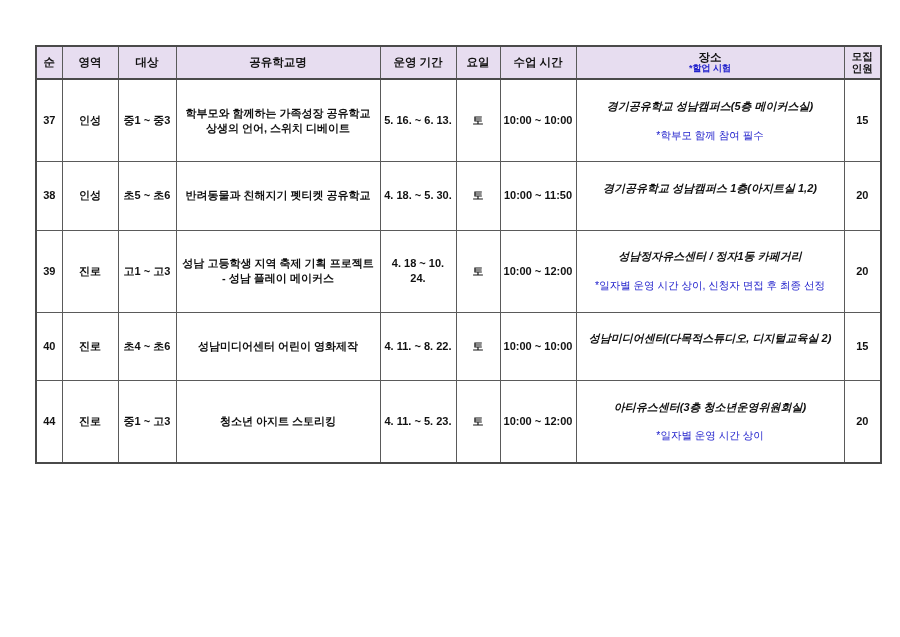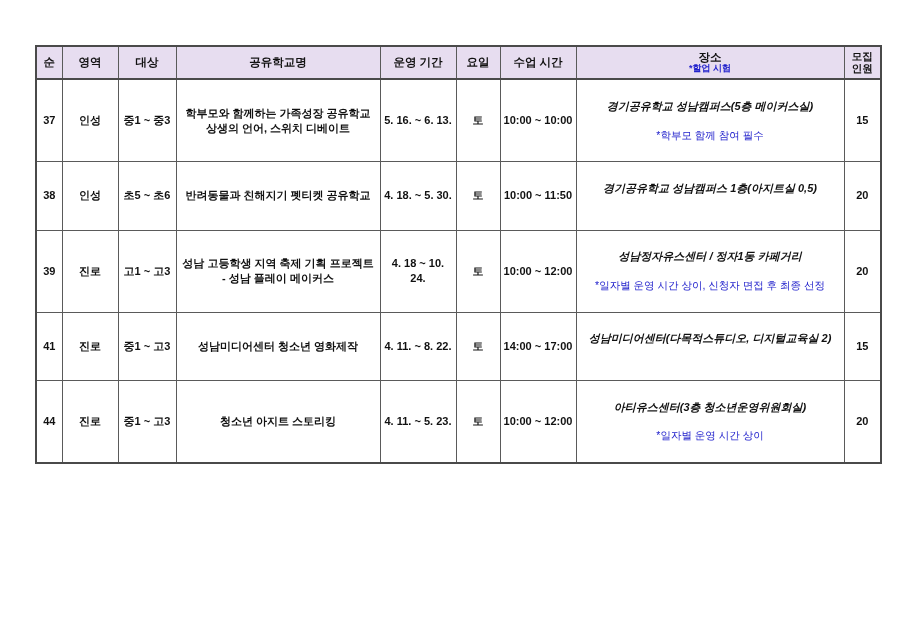--- a/index.html
+++ b/index.html
@@ -104,48 +104,48 @@
     </tr>
         <tr>
       <td class="c-no">38</td>
       <td>인성</td>
       <td>초5 ~ 초6</td>
       <td class="c-name">반려동물과 친해지기 펫티켓 공유학교</td>
       <td>4. 18. ~ 5. 30.</td>
       <td>토</td>
       <td>10:00 ~ 11:50</td>
       <td class="c-place">
-        <div class="place-main">경기공유학교 성남캠퍼스 1층(아지트실 0,5)</div>
+        <div class="place-main">경기공유학교 성남캠퍼스 1층(아지트실 1,2)</div>
         
       </td>
       <td>20</td>
     </tr>
         <tr>
       <td class="c-no">39</td>
       <td>진로</td>
       <td>고1 ~ 고3</td>
       <td class="c-name">성남 고등학생 지역 축제 기획 프로젝트
 - 성남 플레이 메이커스</td>
       <td>4. 18 ~ 10. 24.</td>
       <td>토</td>
       <td>10:00 ~ 12:00</td>
       <td class="c-place">
         <div class="place-main">성남정자유스센터 / 정자1동 카페거리</div>
         <div class="place-note">*일자별 운영 시간 상이, 신청자 면접 후 최종 선정</div>
       </td>
       <td>20</td>
     </tr>
         <tr>
-      <td class="c-no">41</td>
+      <td class="c-no">40</td>
       <td>진로</td>
-      <td>중1 ~ 고3</td>
-      <td class="c-name">성남미디어센터 청소년 영화제작</td>
+      <td>초4 ~ 초6</td>
+      <td class="c-name">성남미디어센터 어린이 영화제작</td>
       <td>4. 11. ~ 8. 22.</td>
       <td>토</td>
-      <td>14:00 ~ 17:00</td>
+      <td>10:00 ~ 10:00</td>
       <td class="c-place">
         <div class="place-main">성남미디어센터(다목적스튜디오, 디지털교육실 2)</div>
         
       </td>
       <td>15</td>
     </tr>
         <tr>
       <td class="c-no">44</td>
       <td>진로</td>
       <td>중1 ~ 고3</td>

